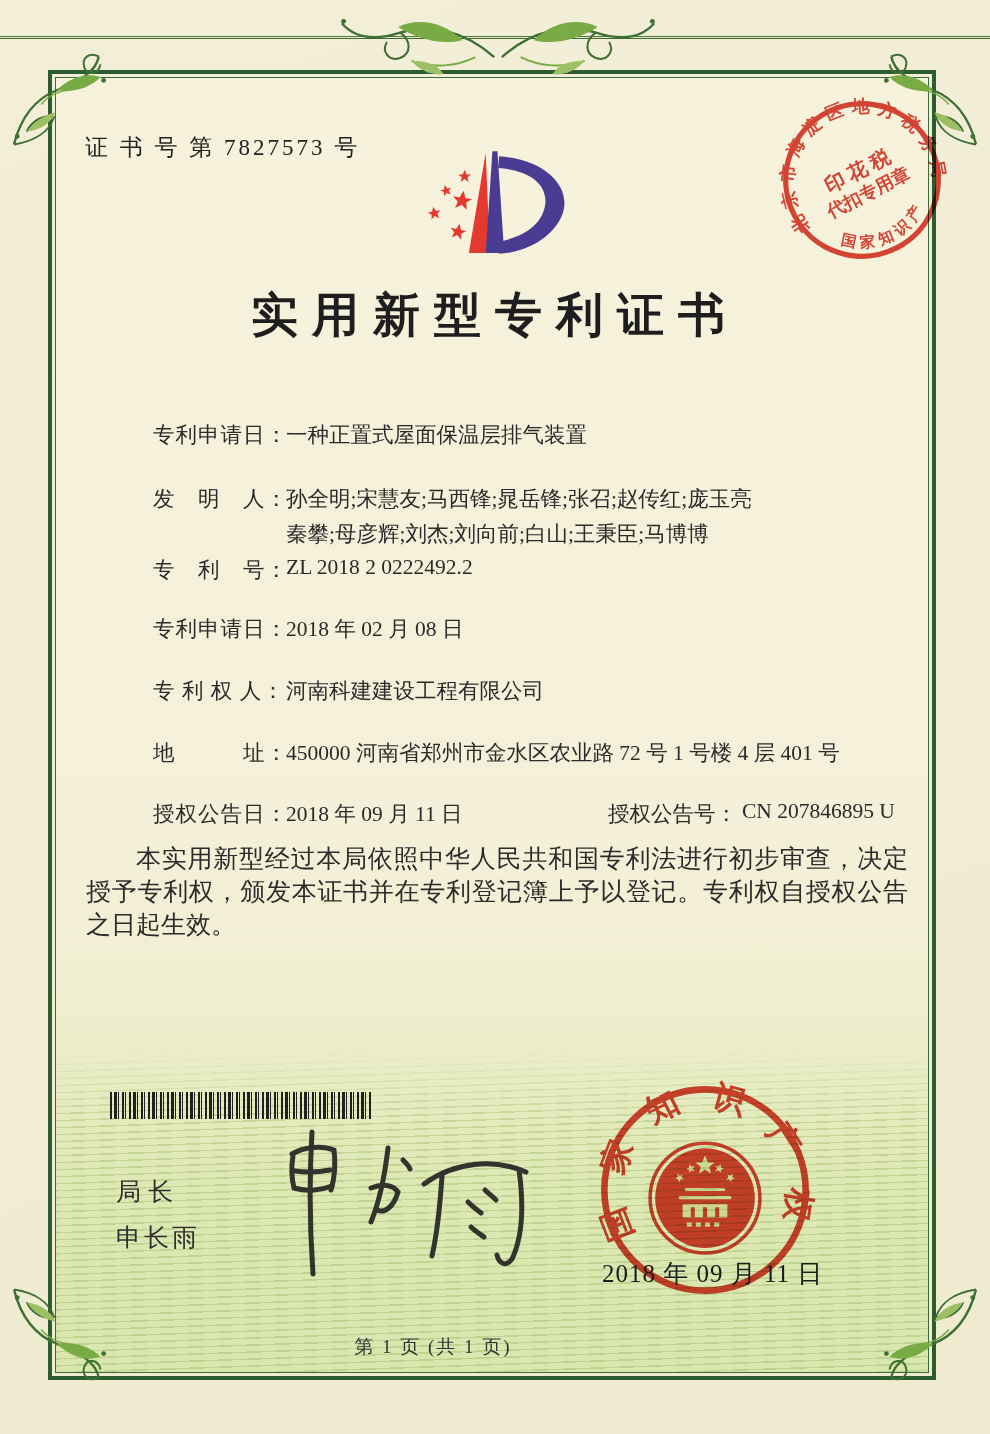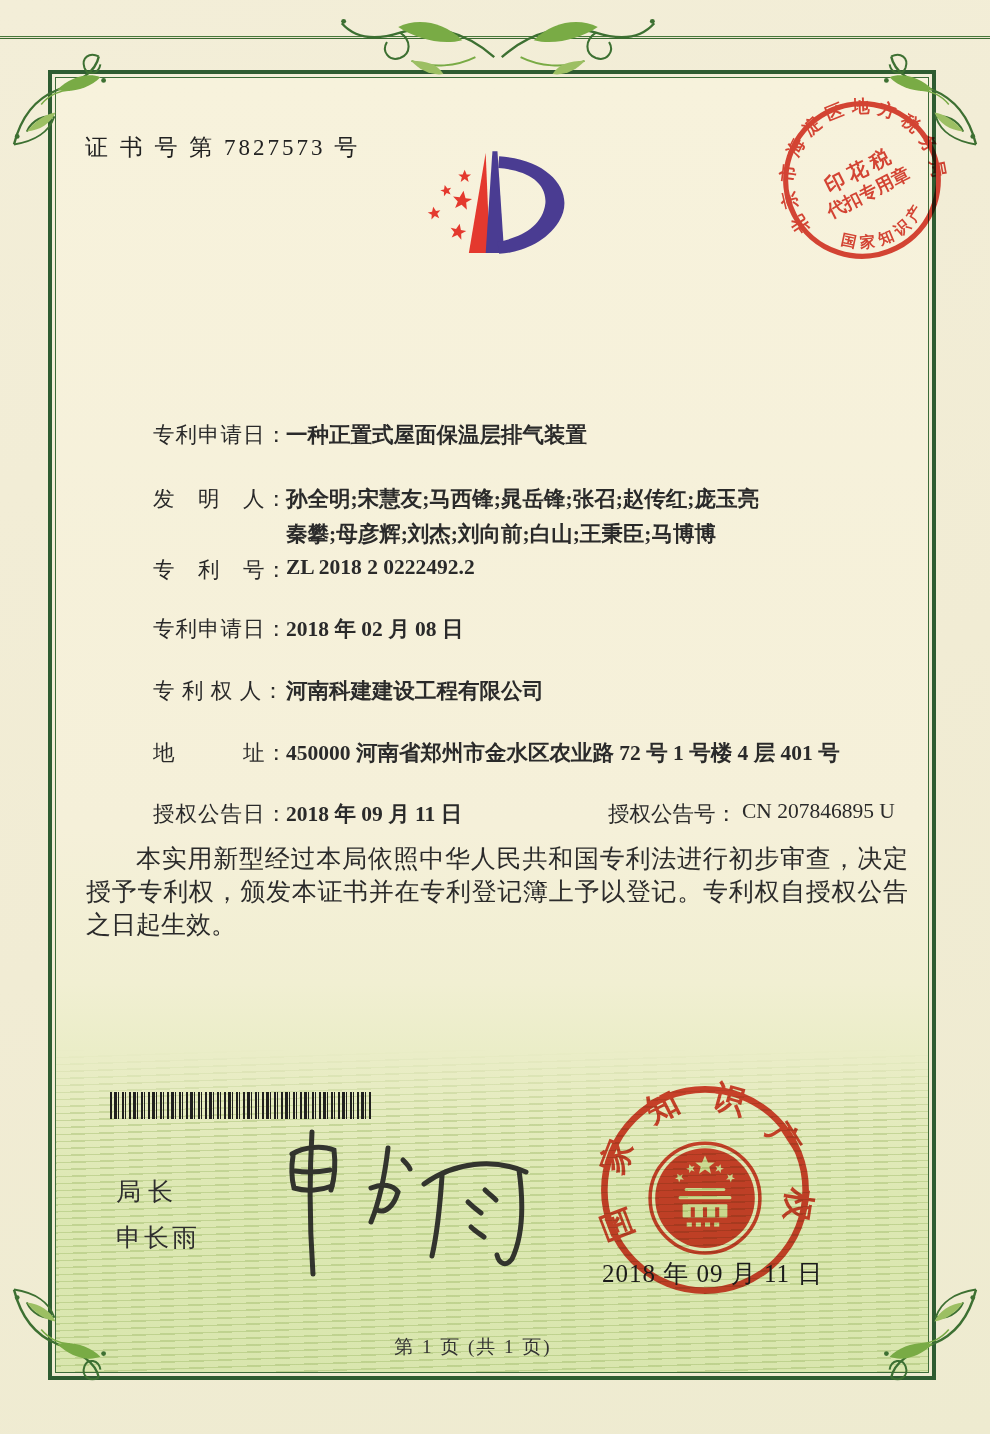--- a/index.html
+++ b/index.html
@@ -31,21 +31,21 @@
 
   .logo { position:absolute; left:410px; top:131px; z-index:5; }
 
   .stamp-tax { position:absolute; left:772px; top:90px; z-index:7; mix-blend-mode:multiply; opacity:.93; }
 
   .title { position:absolute; left:0; top:284px; width:990px; text-align:center; z-index:5;
            font-size:47px; font-weight:bold; letter-spacing:14px; color:#1e1e1e; }
 
   .row { position:absolute; z-index:5; font-size:21.5px; white-space:nowrap; color:#2a2a2a; }
   .row .lbl { position:absolute; left:110px; top:0; letter-spacing:1px; }
-  .row .val { position:absolute; left:243px; top:0;font-weight:bold; }
+  .row .val { position:absolute; left:243px; top:0; }
   .row .lbl2 { position:absolute; left:565px; top:0; }
   .row .val2 { position:absolute; left:699px; top:0; }
 
   .paras { position:absolute; left:86px; top:842px; width:822px; z-index:5;
            font-size:25px; line-height:33px; text-align:justify; color:#2b2b2b; }
   .paras p { text-indent:2em; margin:0; }
 
   .barcode { position:absolute; left:110px; top:1092px; width:262px; height:27px; z-index:5;
     background:repeating-linear-gradient(90deg,
       #20201e 0 2px, transparent 2px 4px, #20201e 4px 7px, transparent 7px 8px,
@@ -55,21 +55,21 @@
   .commissioner-title { position:absolute; left:116px; top:1175px; font-size:25px; letter-spacing:7px; z-index:5; color:#2e2e2e; }
   .commissioner-name  { position:absolute; left:116px; top:1221px; font-size:25px; letter-spacing:3px; z-index:5; color:#2e2e2e; }
 
   .signature { position:absolute; left:272px; top:1122px; z-index:6; }
 
   .seal-big { position:absolute; left:583px; top:1068px; z-index:6; mix-blend-mode:multiply; opacity:.95; }
   .seal-date { position:absolute; left:602px; top:1257px; font-size:25px; letter-spacing:1px;
                color:#1b1b1b; z-index:7; white-space:nowrap; }
 
   .page-info { position:absolute; left:0; top:1334px; width:866px; text-align:center;
-               font-size:19px; letter-spacing:2px; color:#333; z-index:5;margin-left:40px; }
+               font-size:19px; letter-spacing:2px; color:#333; z-index:5; }
 </style>
 </head>
 <body>
 
 <div class="page">
 
   <svg width="0" height="0" style="position:absolute">
     <defs>
       <polygon id="star" points="0,-1 0.294,-0.309 0.951,-0.309 0.42,0.118 0.588,0.809 0,0.382 -0.588,0.809 -0.42,0.118 -0.951,-0.309 -0.294,-0.309"></polygon>
       <symbol id="flr" viewBox="0 0 150 150">
@@ -144,20 +144,21 @@
         <textPath href="#taxTop" startOffset="4" textLength="250" lengthAdjust="spacing">北京市海淀区地方税务局</textPath>
       </text>
       <text font-size="14.5" font-weight="bold" font-family="Liberation Serif,serif">
         <textPath href="#taxBot" startOffset="2" textLength="130" lengthAdjust="spacing">国家知识产权局</textPath>
       </text>
       <text x="85" y="82" text-anchor="middle" font-size="19" font-weight="bold">印 花 税</text>
       <text x="85" y="104" text-anchor="middle" font-size="17" font-weight="bold">代扣专用章</text>
     </g>
   </svg>
 
+  <div class="title">实用新型专利证书</div>
 
   <div class="row" style="top:420px">
     <span class="lbl">专利申请日：</span>
     <span class="val">一种正置式屋面保温层排气装置</span>
   </div>
   <div class="row" style="top:484px">
     <span class="lbl">发　明　人：</span>
     <span class="val">孙全明;宋慧友;马西锋;晁岳锋;张召;赵传红;庞玉亮</span>
   </div>
   <div class="row" style="top:519px">

